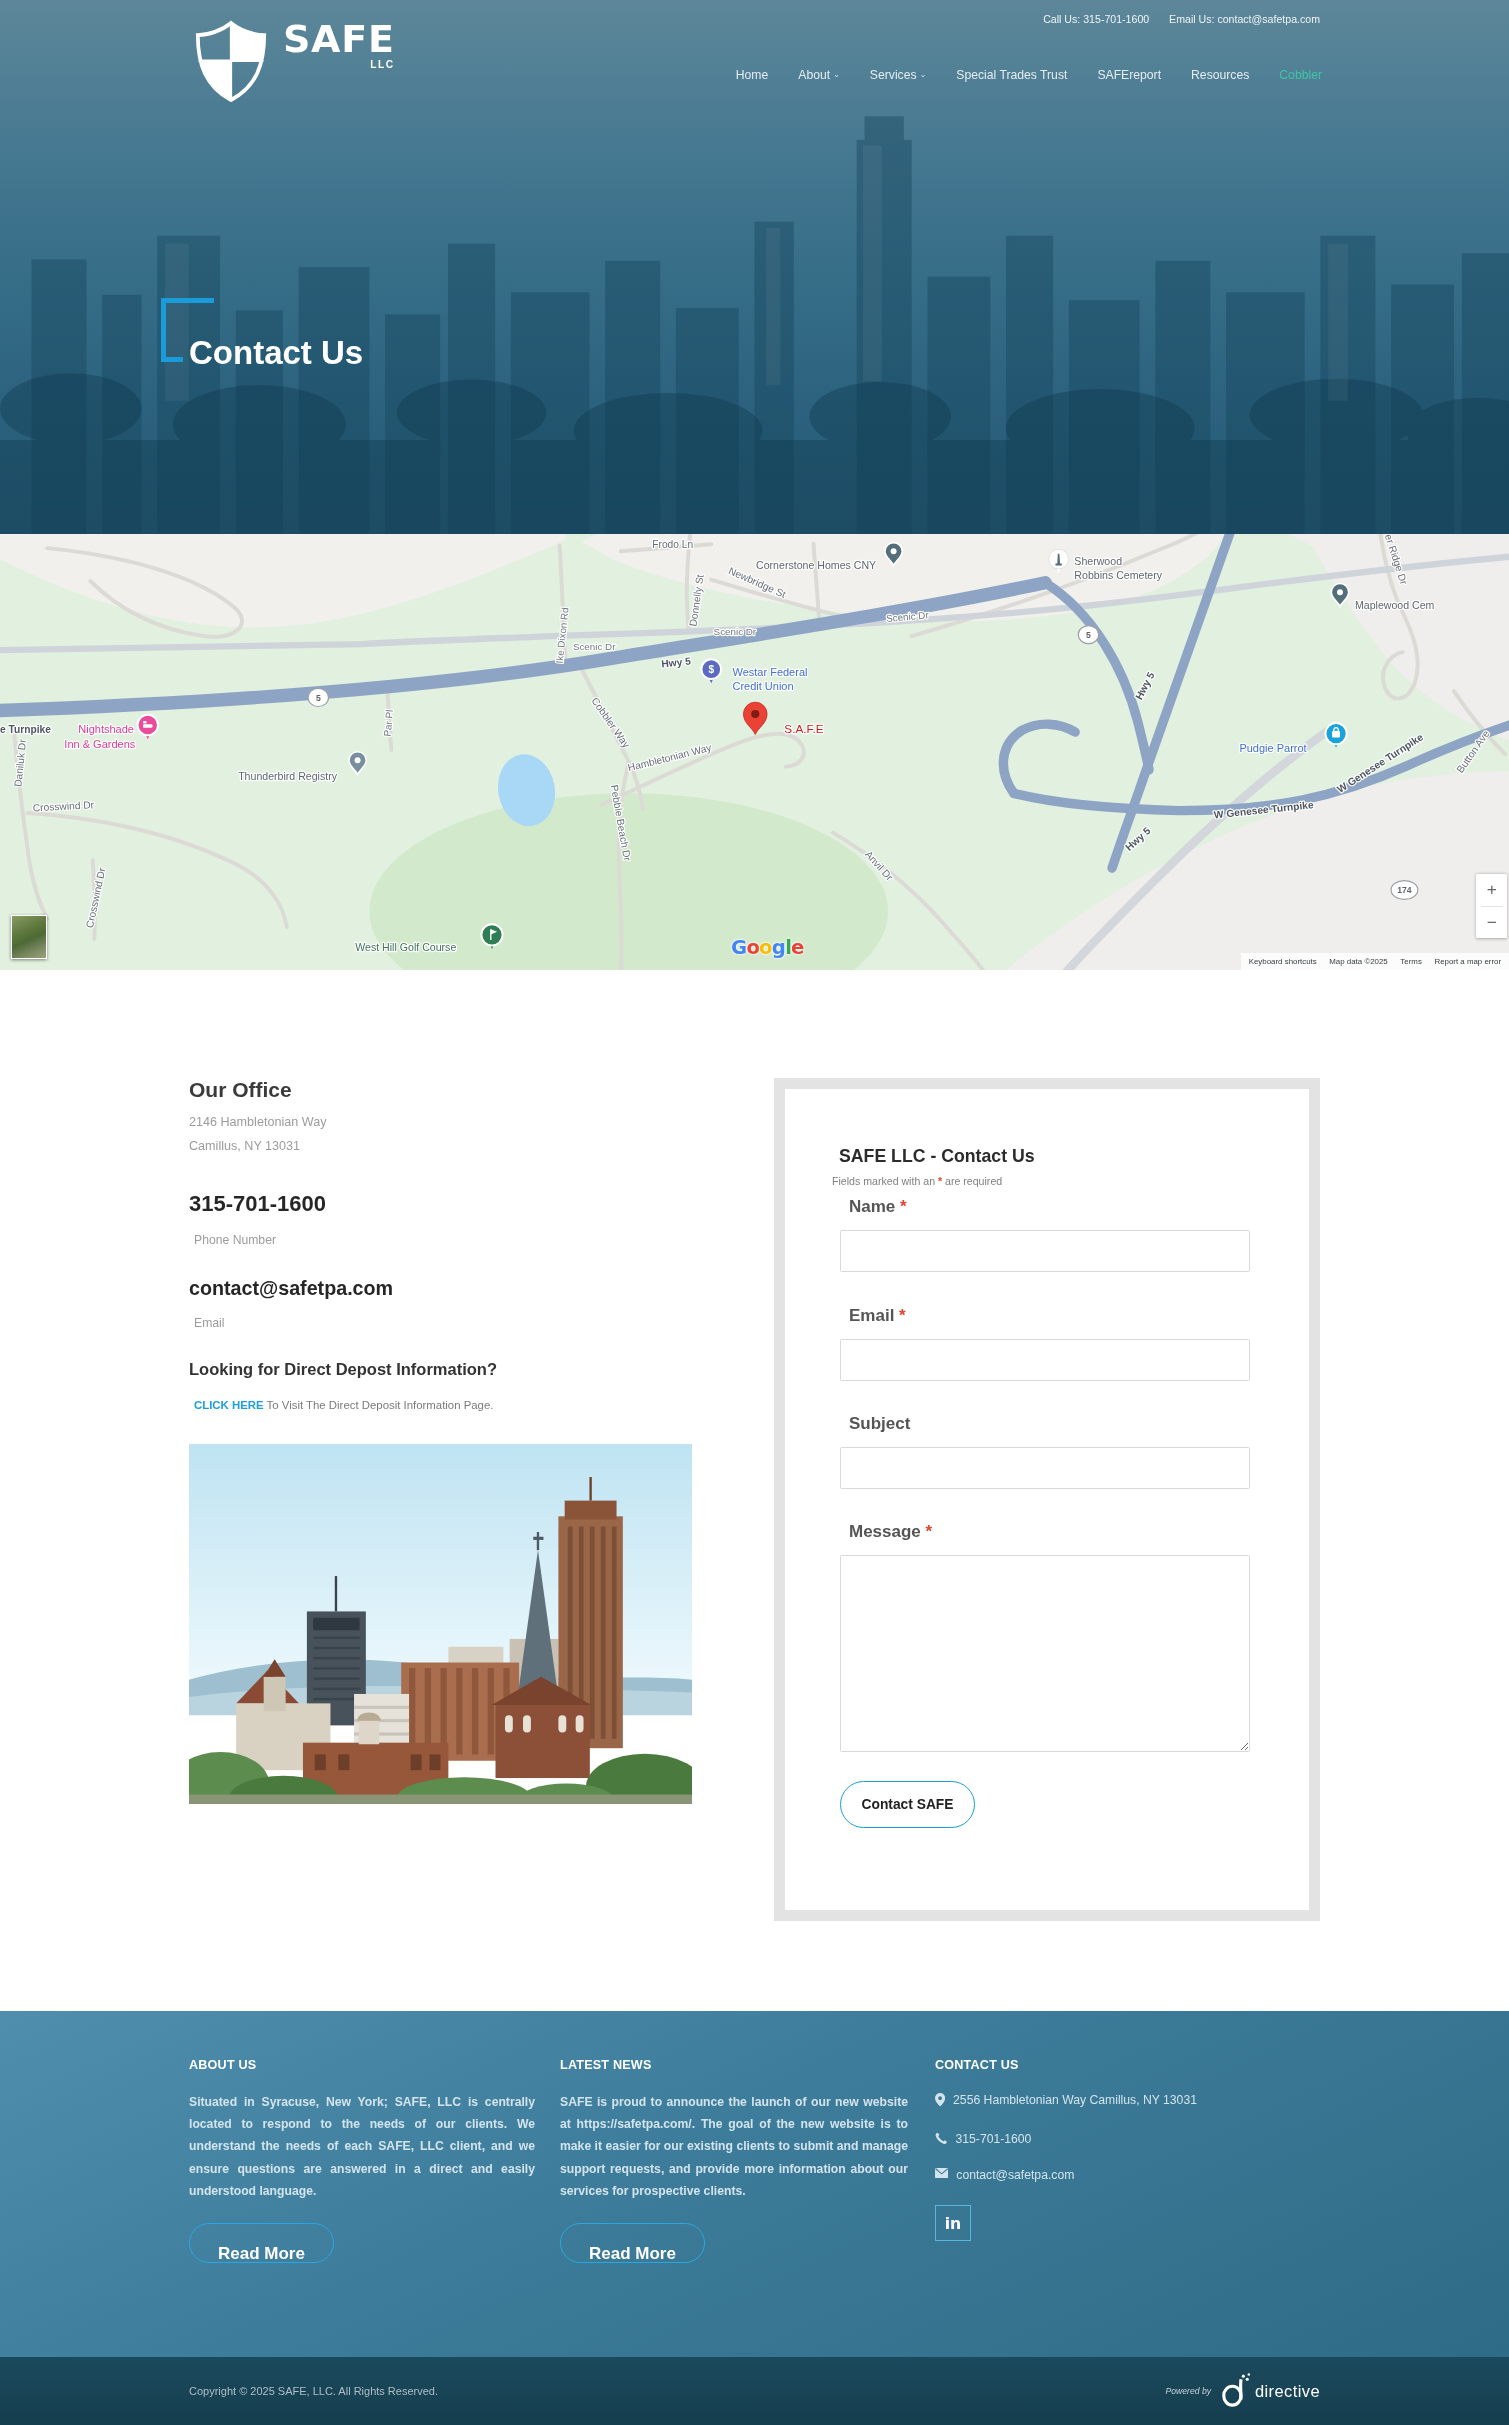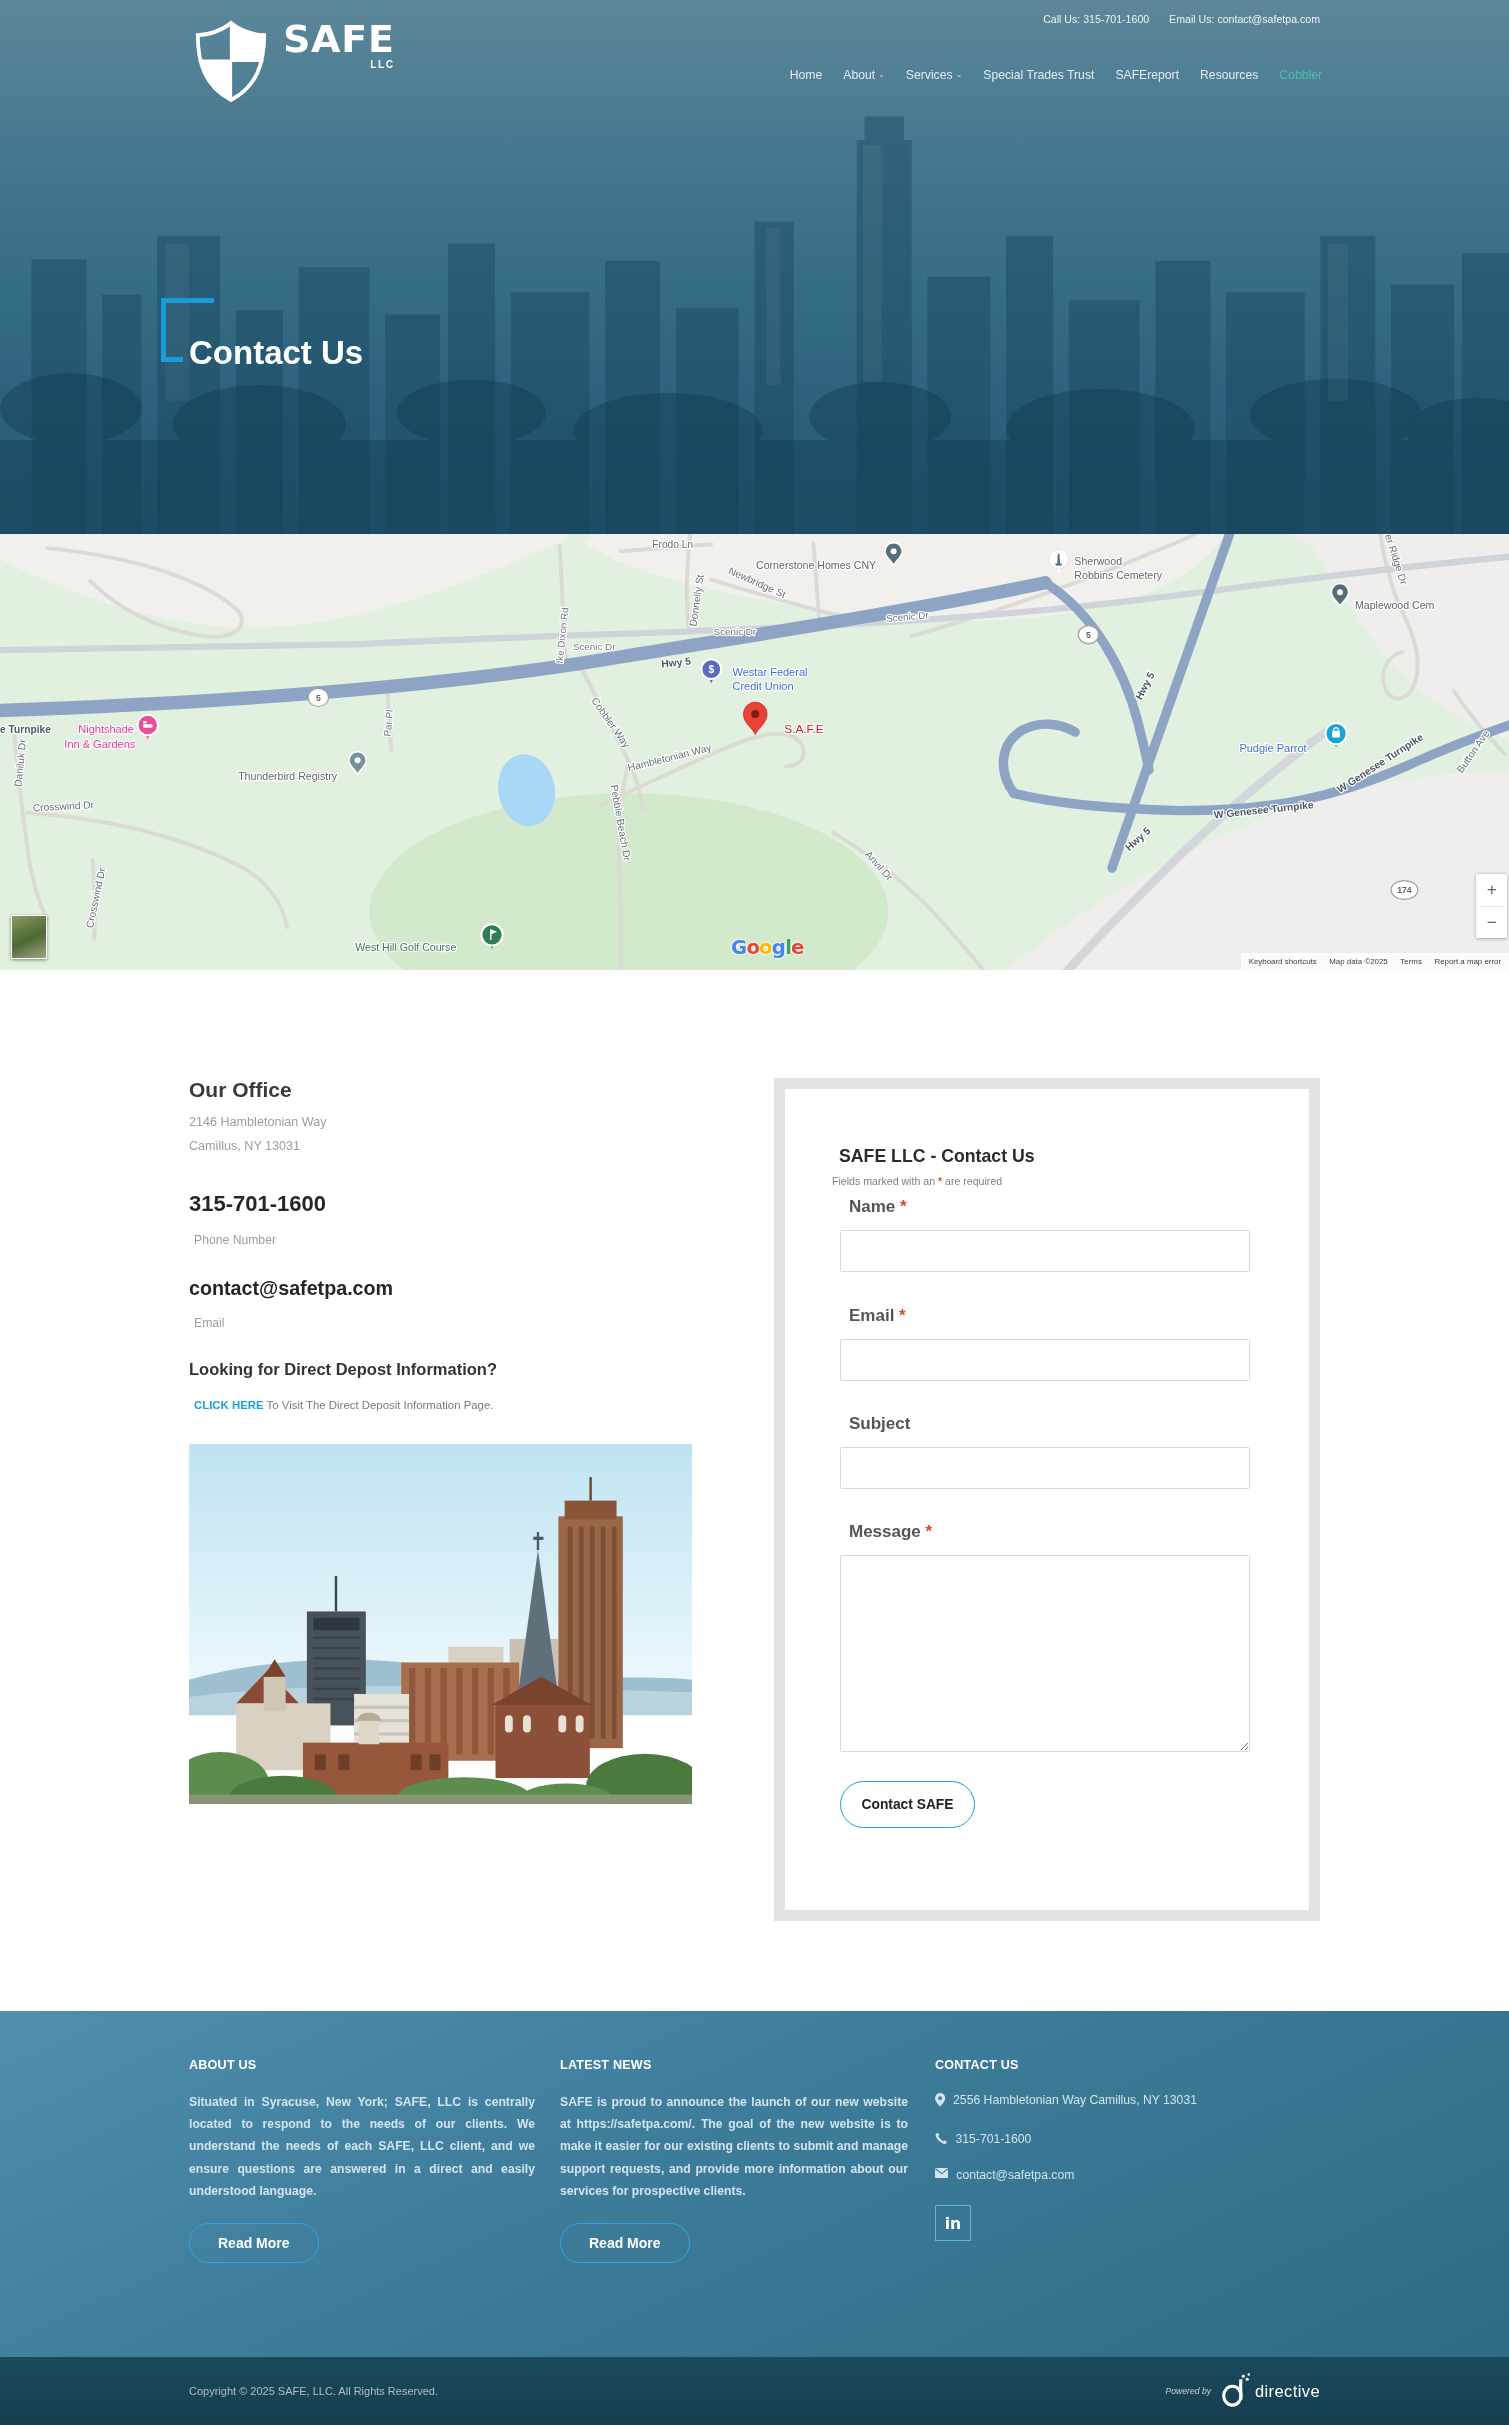--- a/index.html
+++ b/index.html
@@ -9,21 +9,21 @@
   
   .hero { position:relative; height:534px; overflow:hidden;
     background:linear-gradient(180deg,#5d8799 0%,#477992 26%,#366d87 52%,#2b617c 78%,#275a74 100%); }
   .hero-art { position:absolute; inset:0; }
   .topbar { position:absolute; top:12.6px; right:189px; font-size:10.6px; color:#eef3f6; }
   .topbar .gap { display:inline-block; width:14px; }
   .logo { position:absolute; left:187px; top:20.4px; display:flex; align-items:flex-start; cursor:pointer; }
   .brand-text { margin-left:7.9px; line-height:1; }
   .brand-main { font-size:38px; font-weight:bold; color:#fff; letter-spacing:0.8px; font-family:"DejaVu Sans",sans-serif; }
   .brand-sub { text-align:right; font-size:10.2px; font-weight:bold; color:#fff; letter-spacing:1.6px; margin-top:1.6px; }
-  .mainnav { position:absolute; top:68px; right:187px; display:flex; gap:21px; font-size:12.2px; color:#e5edf2; }
+  .mainnav { position:absolute; top:68px; right:187px; display:flex; gap:30px; font-size:12.2px; color:#e5edf2; }
   .mainnav .nav-item { cursor:pointer; white-space:nowrap; }
   .mainnav .active { color:#3fc6a7; }
   .chev { font-size:7.9px; margin-left:3.1px; position:relative; top:-1.6px; opacity:.9; }
   .bracket { position:absolute; left:161px; top:298px; width:53px; height:64px;
     border-left:5.5px solid #1b9bd7; border-top:5.5px solid #1b9bd7; }
   .bracket:after { content:""; position:absolute; left:0; bottom:0; width:17.3px; height:5.5px; background:#1b9bd7; }
   .hero-title { position:absolute; left:189px; top:312px; font-size:33px; font-weight:700; color:#fff; }
 
   
   .mapsec { position:relative; height:436px; background:#e1f0df; }
@@ -97,22 +97,22 @@
 
   
   .footer { position:relative; height:346px;
     background:linear-gradient(155deg,#4f8eac 0%,#3e7d9b 40%,#2e6b86 100%); }
   .fcol { position:absolute; top:47px; }
   .fc-1 { left:189px; width:346px; }
   .fc-2 { left:560px; width:348px; }
   .fc-3 { left:935px; width:346px; }
   .f-head { font-size:12.6px; font-weight:bold; color:#fff; letter-spacing:0.2px; margin:0 0 19px 0; }
   .f-body { font-size:12.2px; color:#d3e4ee; line-height:1.82; text-align:justify;font-weight:bold; }
-  .rm-btn { margin-top:21px; display:inline-block; padding:1px 28px; height:40px; line-height:37px;
-    border:1.6px solid #2aa7e0; border-radius:22px; color:#fff; font-weight:bold; font-size:14px;
+  .rm-btn { margin-top:21px; display:inline-block; padding:11px 28px; height:40px; line-height:37px;
+    border:1.6px solid #2aa7e0; border-radius:22px; color:#fff; font-weight:bold; font-size:17px;
     background:transparent; cursor:pointer; font-family:"Liberation Sans",sans-serif; }
   .crow { display:flex; gap:7.9px; font-size:12.2px; color:#d3e4ee; line-height:1.6; align-items:flex-start; }
   .crow svg { flex:none; margin-top:2.4px; }
   .crow-addr { margin-bottom:19px; }
   .crow-phone { margin-bottom:16.5px; }
   .crow-email { margin-bottom:20.4px; }
   .li-box { width:36px; height:36px; border:0.8px solid #57b7dc; display:flex; align-items:center;
     justify-content:center; color:#fff; font-weight:bold; font-size:15.7px; cursor:pointer;
     font-family:"DejaVu Sans",sans-serif; }
 

